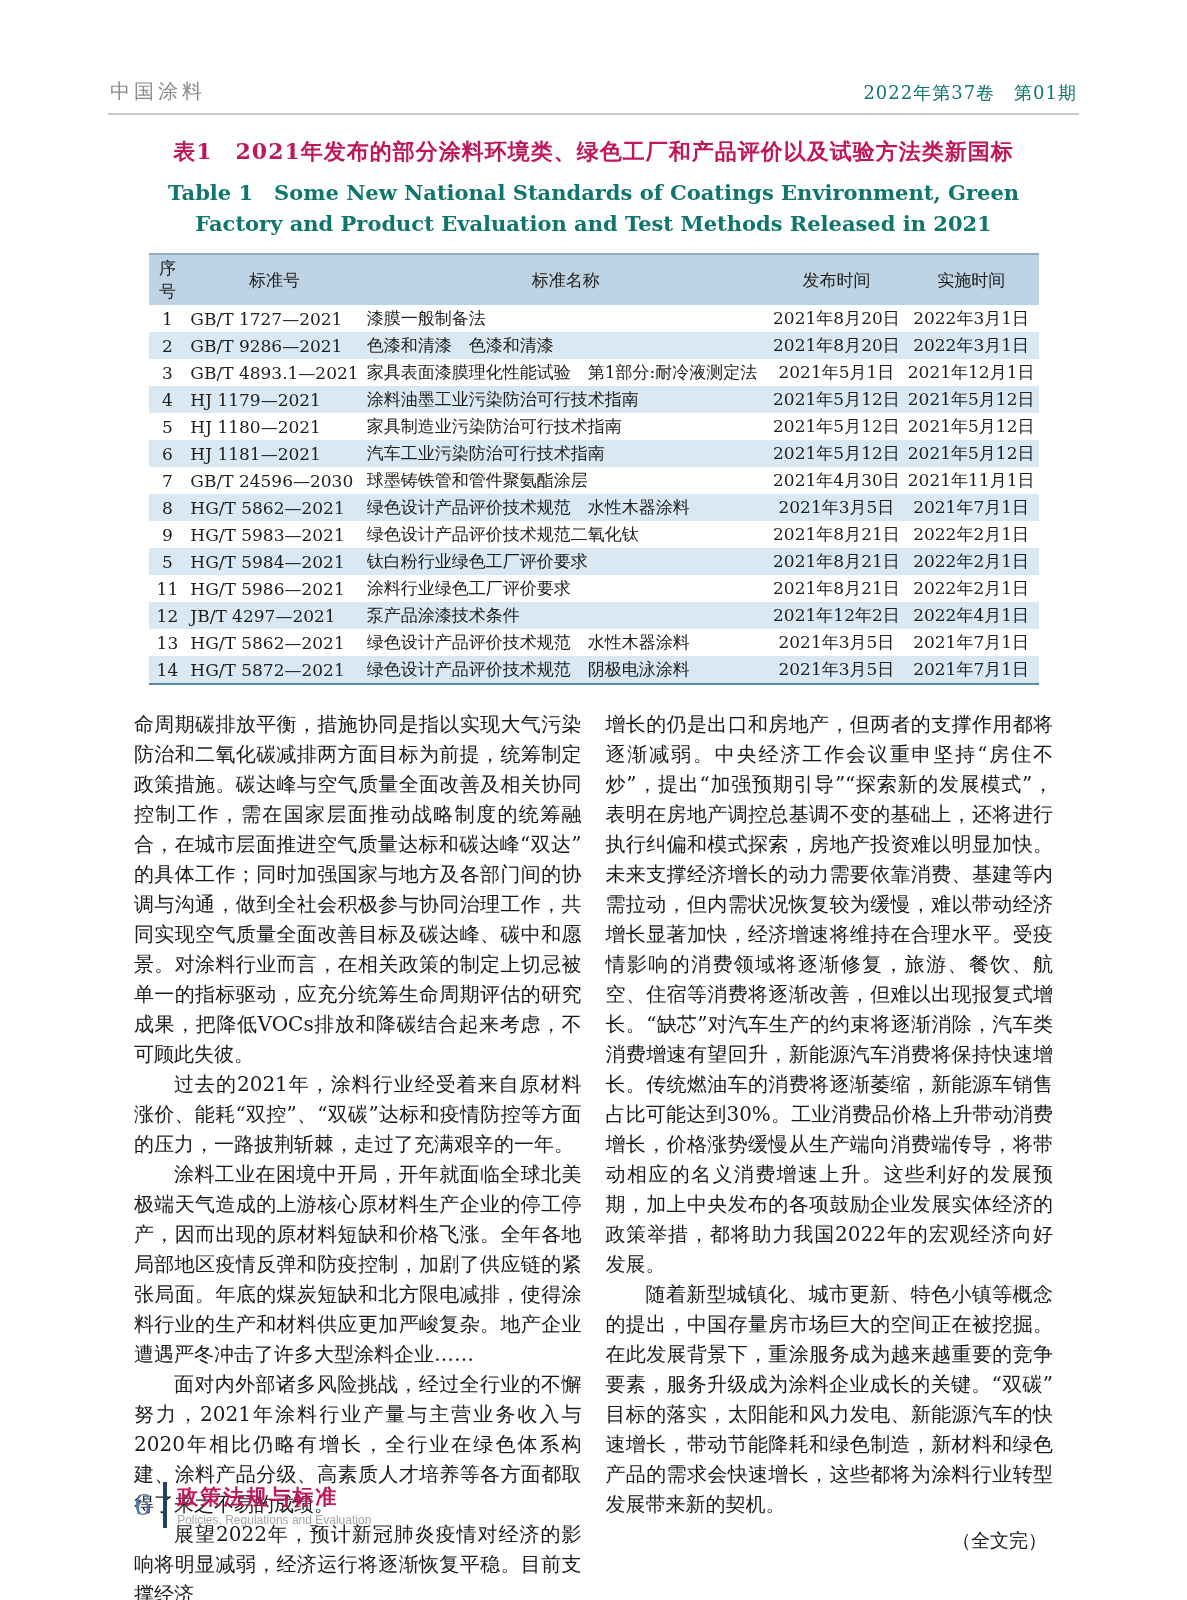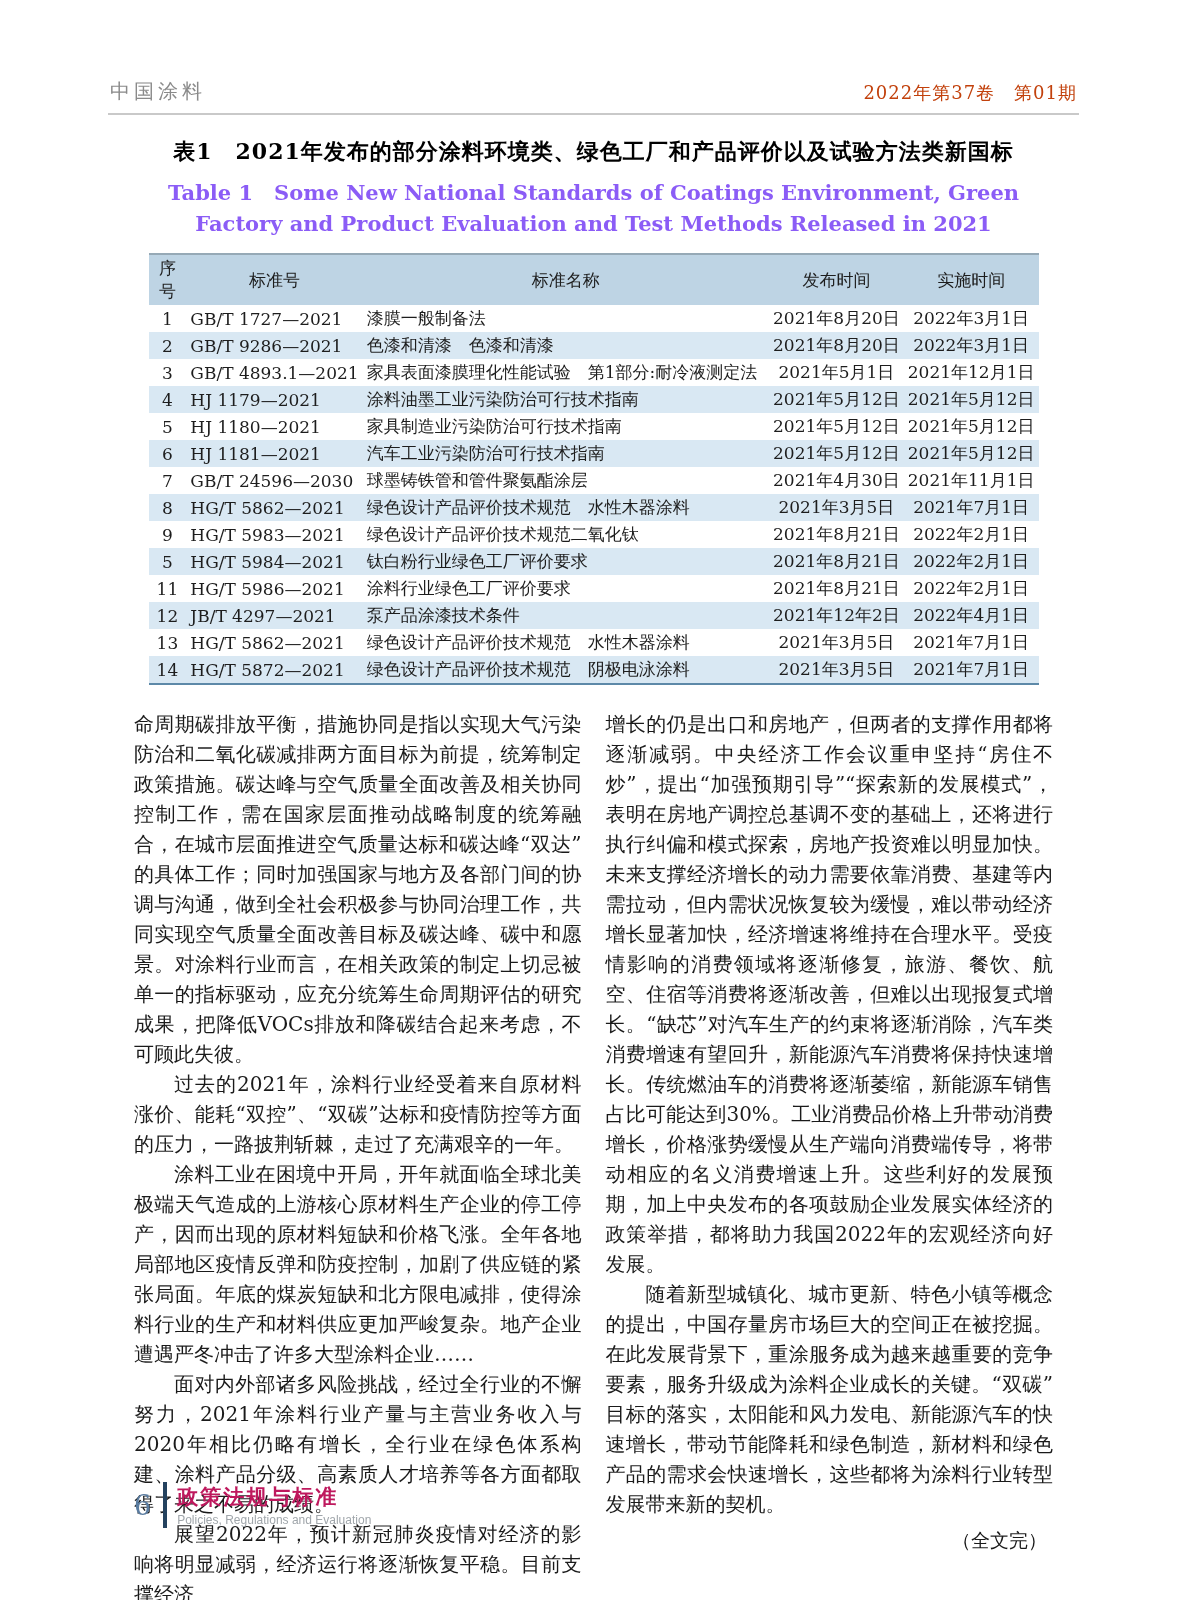--- a/index.html
+++ b/index.html
@@ -11,31 +11,31 @@
     font-family:"DejaVu Serif","Liberation Serif",serif;
     color:#1a1a1a;
     overflow:hidden;
   }
   
   .page-header {
     display:flex; justify-content:space-between; align-items:flex-end;
     padding:78px 110px 8px 110px;
   }
   .journal-name { font-size:20px; color:#8a8a8a; letter-spacing:4px; }
-  .issue-info  { font-size:18px; color:#c2410c; letter-spacing:1px; }
+  .issue-info  { font-size:18px; color:#0f766e; letter-spacing:1px; }
   .header-rule { margin:0 108px; border-top:2px solid #c9c9c9; }
 
   
   .table-section { padding:22px 134px 0 134px; }
   .tbl-title-zh {
-    text-align:center; font-weight:bold; font-size:22px; color:#000000;
+    text-align:center; font-weight:bold; font-size:22px; color:#be185d;
     margin-bottom:10px; letter-spacing:1px;
   }
   .tbl-title-en {
-    text-align:center; font-weight:bold; font-size:21px; color:#8b5cf6;
+    text-align:center; font-weight:bold; font-size:21px; color:#0f766e;
     max-width:930px; margin:0 auto 14px auto; line-height:31px;
   }
   table.std-table {
     width:890px; margin:0 auto;
     border-collapse:collapse;
     font-size:17px;
     border-top:2px solid #96a9b6;
     border-bottom:2px solid #5d89a8;
   }
   table.std-table th {

